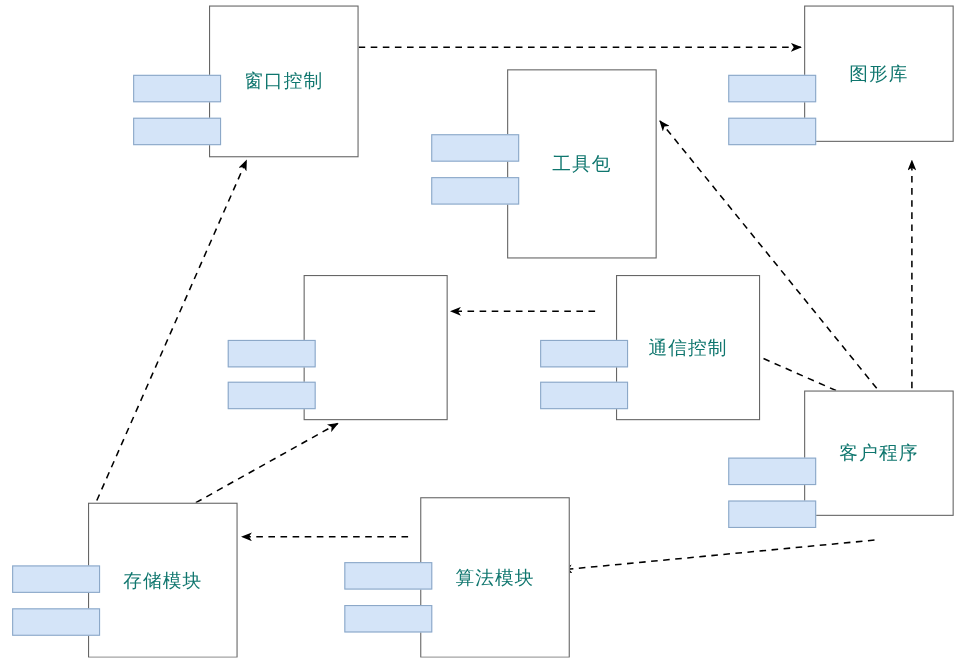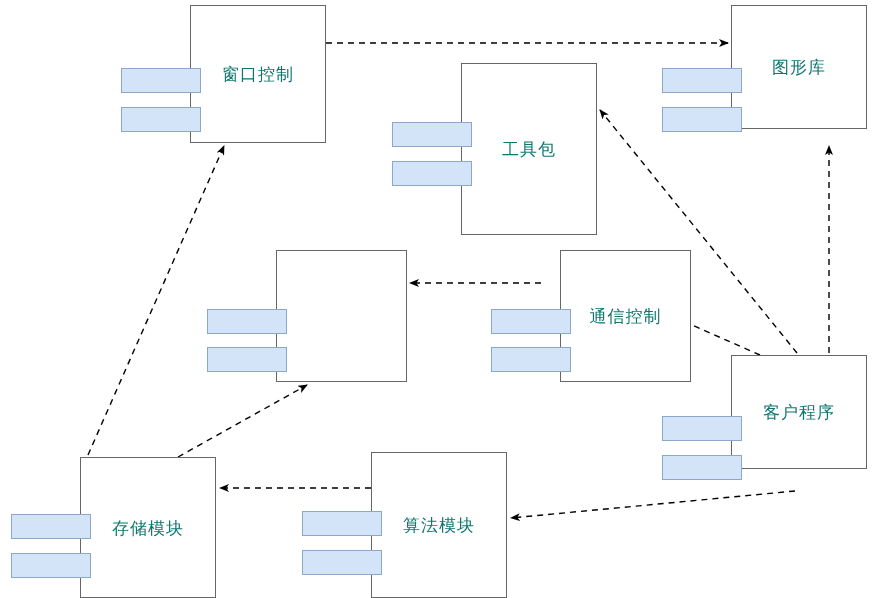--- a/index.html
+++ b/index.html
@@ -108,20 +108,20 @@
       <div class="component" style="left: 731px; top: 355px; width: 136px; height: 114px; border-color: rgb(102, 102, 102); background: rgb(255, 255, 255);">
         <div class="component-label">客户程序</div>
         <div class="port port-upper" style="top: 60px; background: rgb(212, 228, 248); border-color: rgb(140, 168, 200);"></div>
         <div class="port port-lower" style="top: 99px; background: rgb(212, 228, 248); border-color: rgb(140, 168, 200);"></div>
       </div>
       <div class="component" style="left: 80px; top: 457px; width: 136px; height: 141px; border-color: rgb(102, 102, 102); background: rgb(255, 255, 255);">
         <div class="component-label">存储模块</div>
         <div class="port port-upper" style="top: 56px; background: rgb(212, 228, 248); border-color: rgb(140, 168, 200);"></div>
         <div class="port port-lower" style="top: 95px; background: rgb(212, 228, 248); border-color: rgb(140, 168, 200);"></div>
       </div>
-      <div class="component" style="left: 371px; top: 452px; width: 136px; height: 146px; border-color: rgb(102, 102, 102); background: rgb(255, 255, 255);">
+      <div class="component" style="left: 382px; top: 452px; width: 136px; height: 146px; border-color: rgb(102, 102, 102); background: rgb(255, 255, 255);">
         <div class="component-label">算法模块</div>
         <div class="port port-upper" style="top: 58px; background: rgb(212, 228, 248); border-color: rgb(140, 168, 200);"></div>
         <div class="port port-lower" style="top: 97px; background: rgb(212, 228, 248); border-color: rgb(140, 168, 200);"></div>
       </div>
     </div>
 
 </div>
 
 </body></html>

